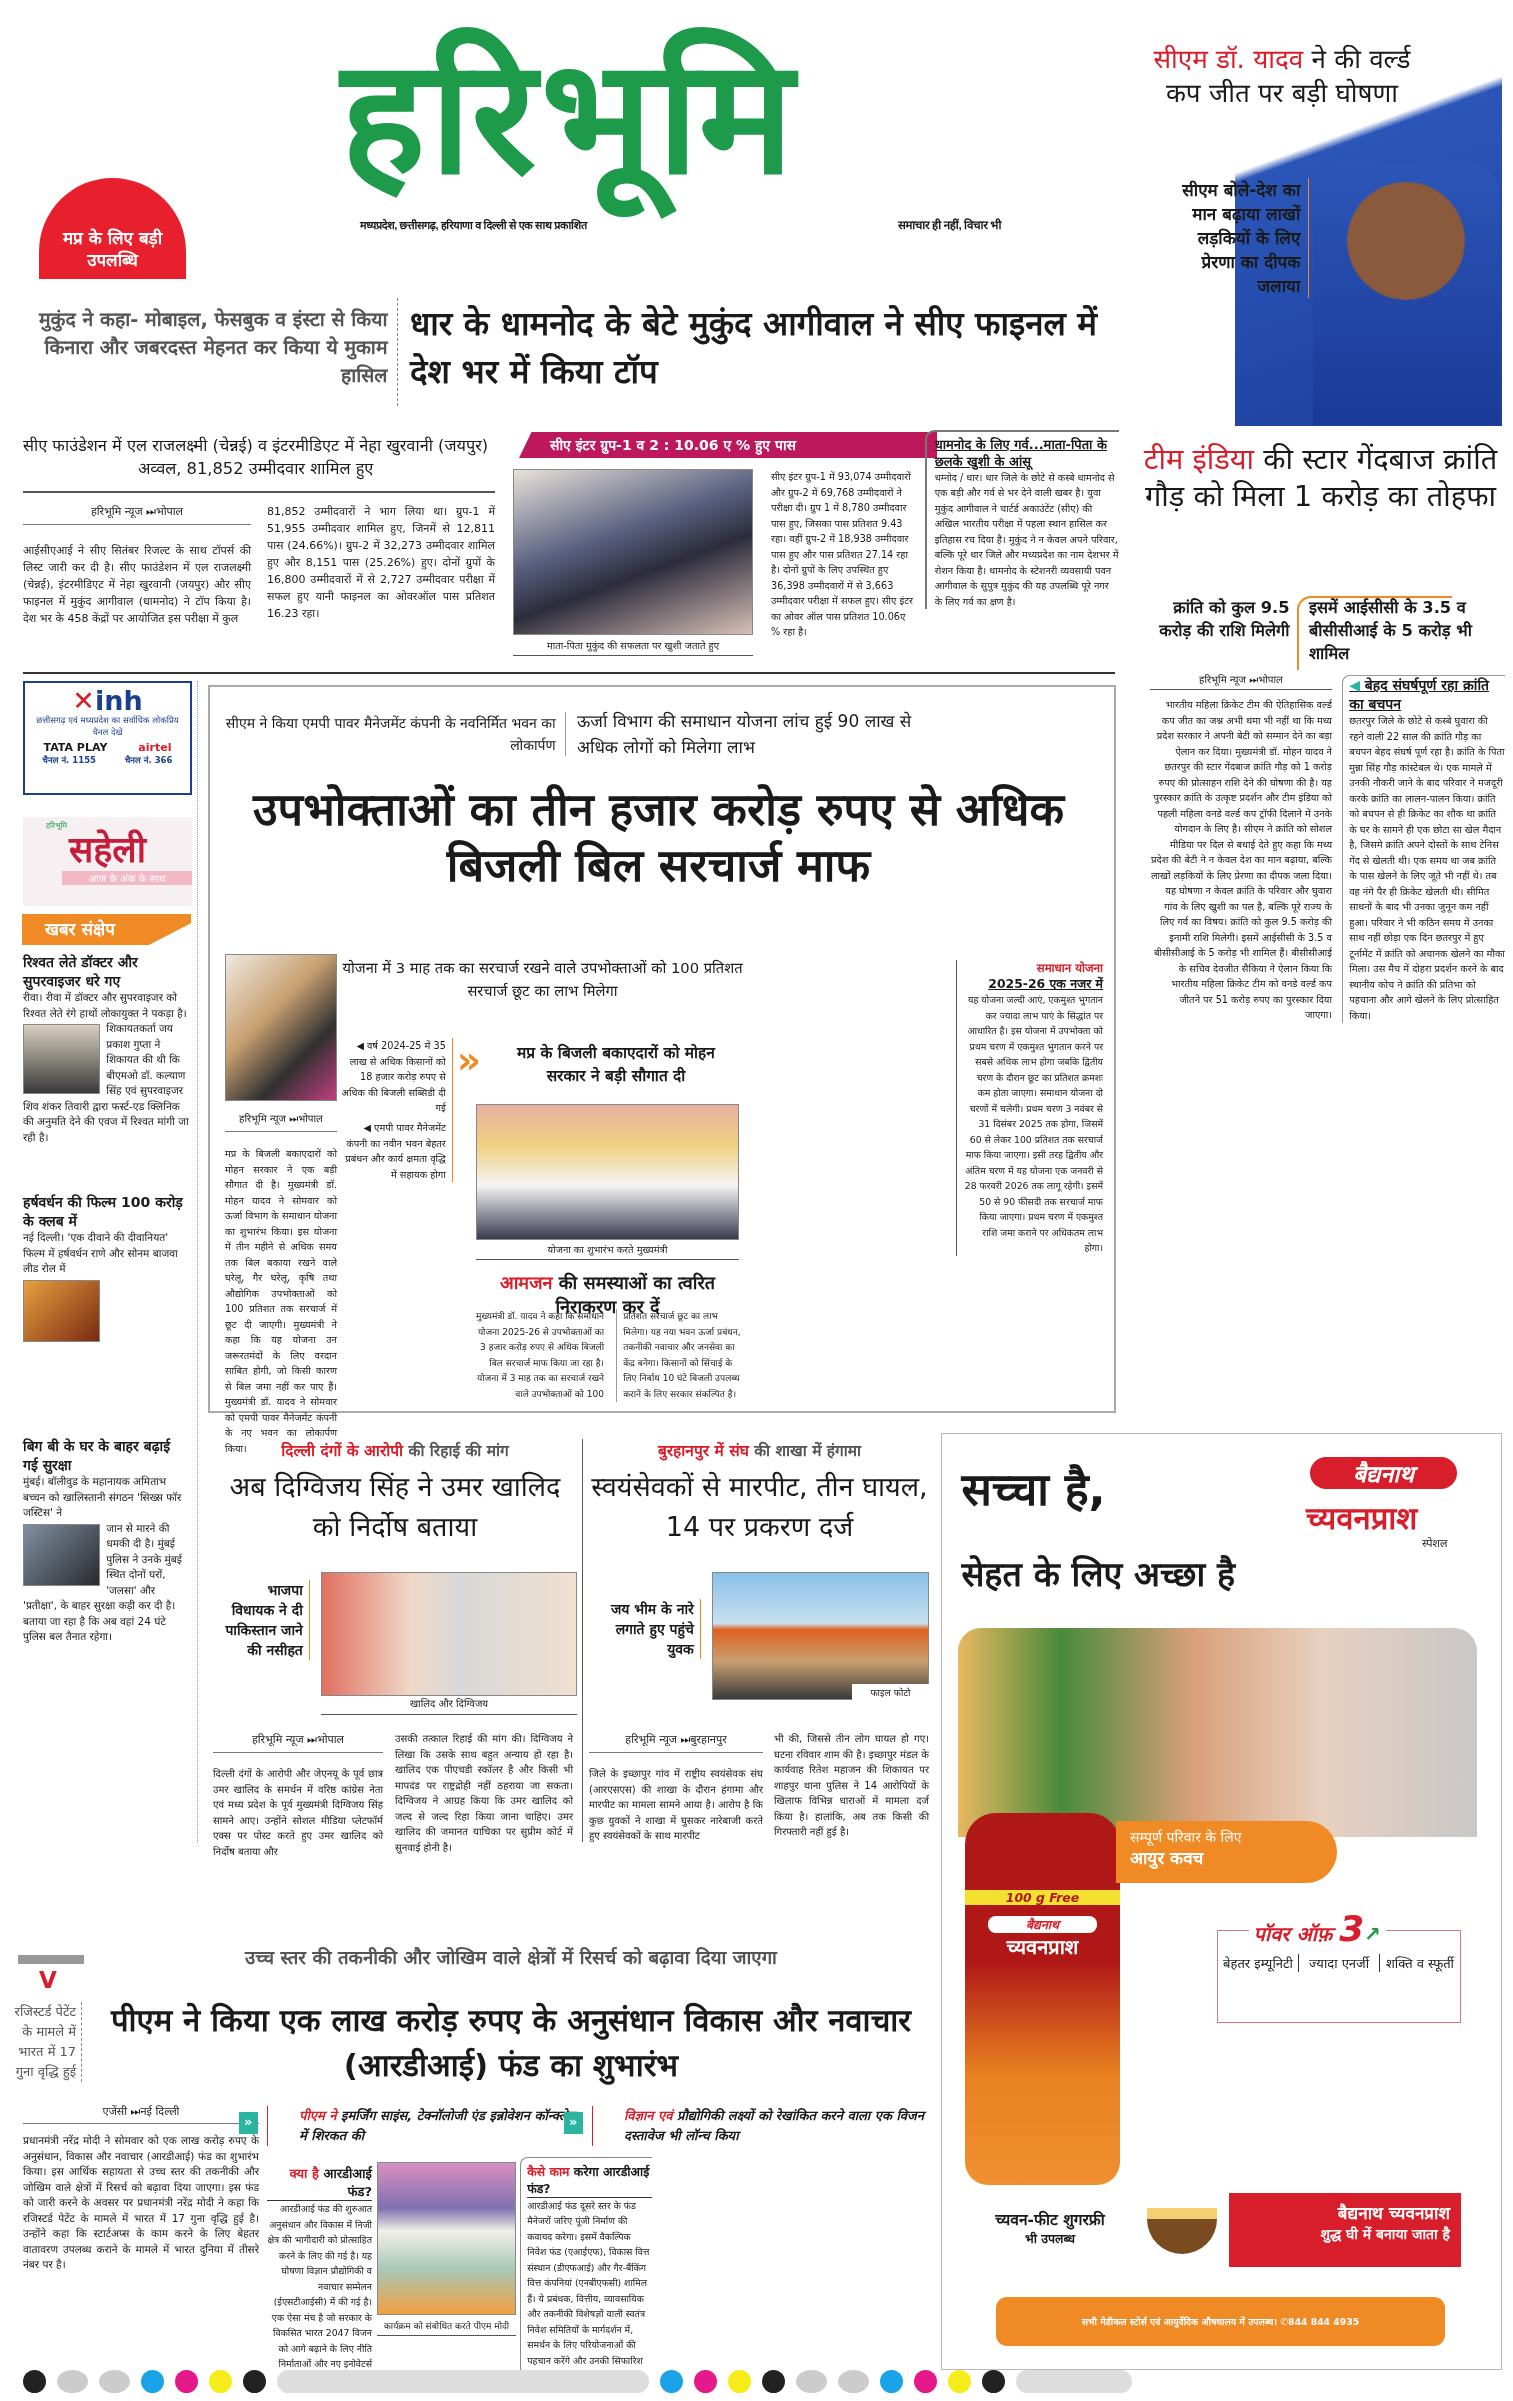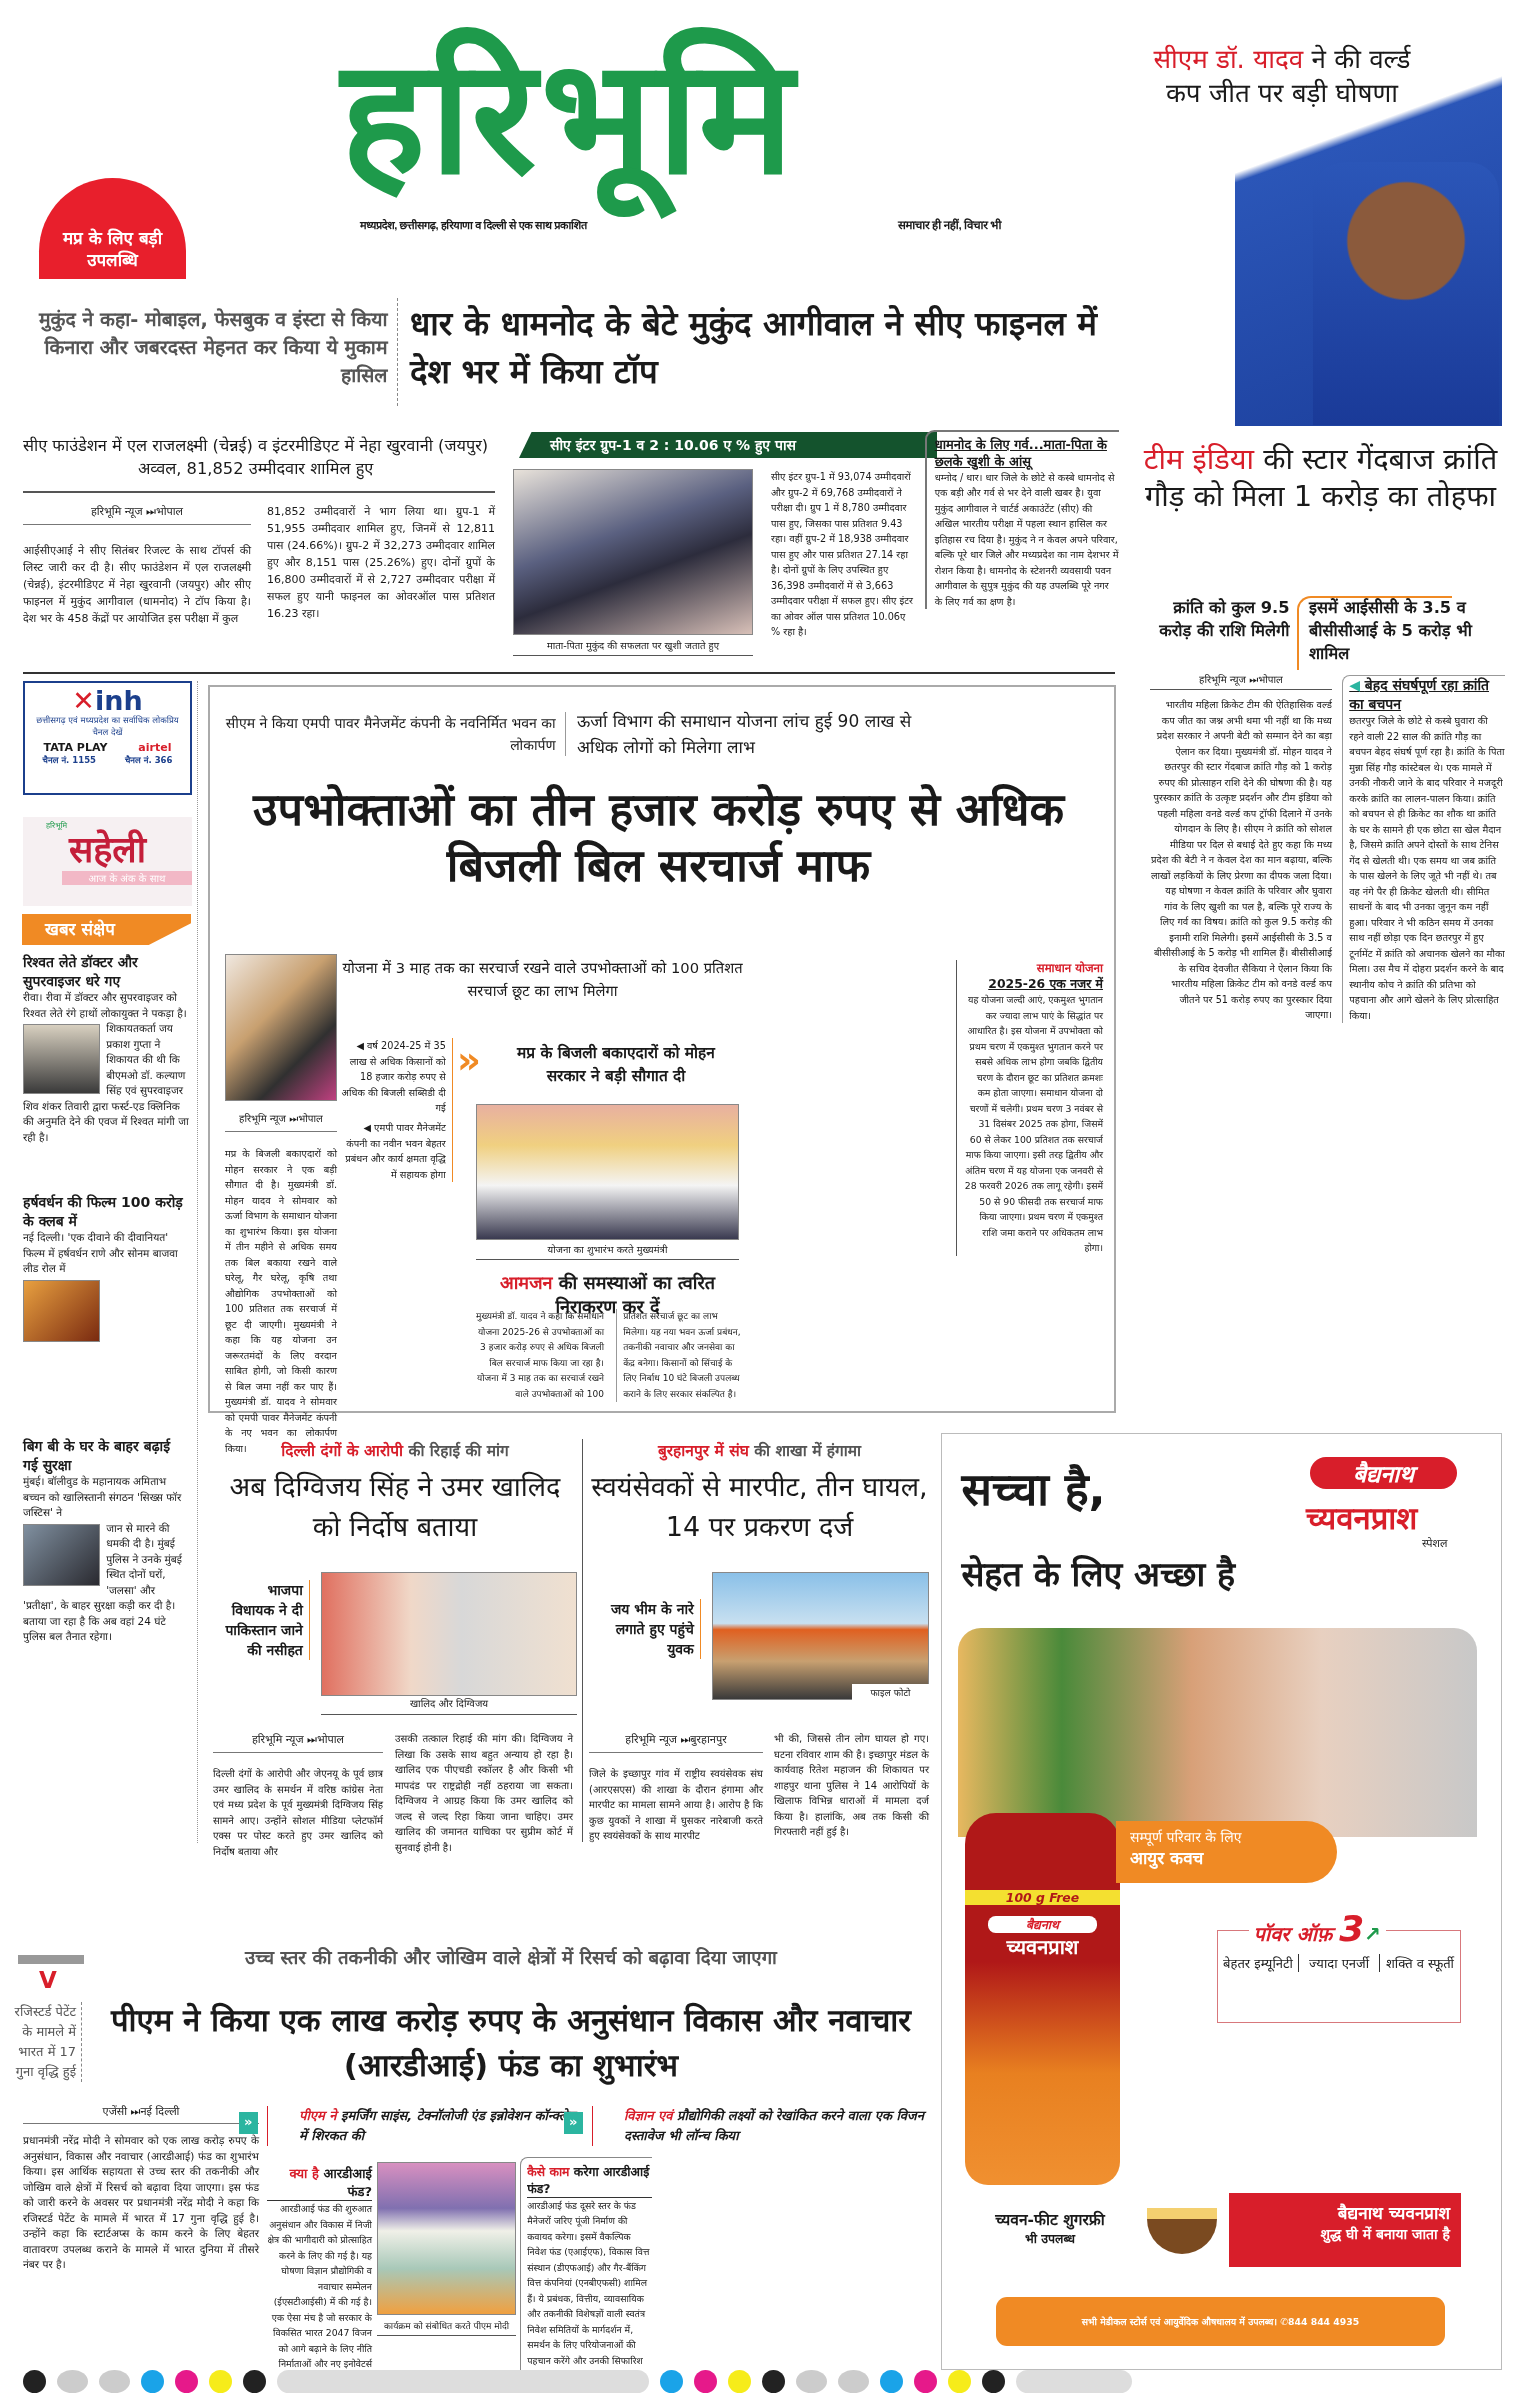--- a/index.html
+++ b/index.html
@@ -27,20 +27,21 @@
     <span style="font-size:17px;font-weight:bold;line-height:22px">मप्र के लिए बड़ी उपलब्धि</span>
   </div>
 </div>
 
 <div class="abs" style="left:1127px;top:23px;width:387px;height:1115px">
   <div class="abs" style="left:108px;top:0;width:267px;height:403px;background:linear-gradient(160deg,#ffffff 30%,#2b56b8 32%,#1c3f9c 100%)"></div>
   <div class="abs" style="left:186px;top:139px;width:186px;height:263px;background:radial-gradient(circle at 50% 30%,#8b5a3c 0 28%,transparent 29%),linear-gradient(#2b56b8,#1a3a98);border-radius:31px 31px 0 0"></div>
   <div class="abs" style="left:15.5px;top:19.4px;width:279px;font-size:26px;line-height:34px;text-align:center">
     <span class="red">सीएम डॉ. यादव</span> <span>ने की वर्ल्ड कप जीत पर बड़ी घोषणा</span>
   </div>
+  <div class="abs" style="left:39px;top:155px;width:143px;font-size:17px;line-height:24px;font-weight:bold;text-align:right;border-right:1.5px solid #f08a24;padding-right:7.7px">सीएम बोले-देश का मान बढ़ाया लाखों लड़कियों के लिए प्रेरणा का दीपक जलाया</div>
   <div class="abs" style="left:0;top:418px;width:387px;font-size:29px;line-height:37px;text-align:center">
     <span class="red">टीम इंडिया</span> <span>की स्टार गेंदबाज क्रांति गौड़ को मिला 1 करोड़ का तोहफा</span>
   </div>
   <div class="abs" style="left:15.5px;top:573px;width:147px;font-size:16.3px;line-height:23px;font-weight:bold;text-align:right">क्रांति को कुल 9.5 करोड़ की राशि मिलेगी</div>
   <div class="abs orange-bracket" style="left:170px;top:573px;width:155px;height:74px"></div>
   <div class="abs" style="left:182px;top:573px;width:186px;font-size:16.3px;line-height:23px;font-weight:bold">इसमें आईसीसी के 3.5 व बीसीसीआई के 5 करोड़ भी शामिल</div>
   <div class="abs" style="left:23px;top:649px;width:182px;font-size:10px;text-align:center;border-bottom:0.8px solid #555;padding-bottom:3.1px">हरिभूमि न्यूज ⏭भोपाल</div>
   <div class="abs p-sm" style="left:23px;top:674px;width:182px;text-align:right">भारतीय महिला क्रिकेट टीम की ऐतिहासिक वर्ल्ड कप जीत का जश्न अभी थमा भी नहीं था कि मध्य प्रदेश सरकार ने अपनी बेटी को सम्मान देने का बड़ा ऐलान कर दिया। मुख्यमंत्री डॉ. मोहन यादव ने छतरपुर की स्टार गेंदबाज क्रांति गौड़ को 1 करोड़ रुपए की प्रोत्साहन राशि देने की घोषणा की है। यह पुरस्कार क्रांति के उत्कृष्ट प्रदर्शन और टीम इंडिया को पहली महिला वनडे वर्ल्ड कप ट्रॉफी दिलाने में उनके योगदान के लिए है। सीएम ने क्रांति को सोशल मीडिया पर दिल से बधाई देते हुए कहा कि मध्य प्रदेश की बेटी ने न केवल देश का मान बढ़ाया, बल्कि लाखों लड़कियों के लिए प्रेरणा का दीपक जला दिया। यह घोषणा न केवल क्रांति के परिवार और घुवारा गांव के लिए खुशी का पल है, बल्कि पूरे राज्य के लिए गर्व का विषय। क्रांति को कुल 9.5 करोड़ की इनामी राशि मिलेगी। इसमें आईसीसी के 3.5 व बीसीसीआई के 5 करोड़ भी शामिल हैं। बीसीसीआई के सचिव देवजीत सैकिया ने ऐलान किया कि भारतीय महिला क्रिकेट टीम को वनडे वर्ल्ड कप जीतने पर 51 करोड़ रुपए का पुरस्कार दिया जाएगा।</div>
   <div class="abs" style="left:215px;top:652px;width:163px;border-left:1.5px solid #999;border-top:1.5px solid #999;border-radius:7.7px 0 0 0;padding-left:6.2px">
     <div style="font-size:14px;font-weight:bold;line-height:18.6px;text-decoration:underline"><span style="color:#2bb5a0">◀ </span><span>बेहद संघर्षपूर्ण रहा क्रांति का बचपन</span></div>
@@ -49,21 +50,21 @@
 </div>
 
 <div class="abs" style="left:15.5px;top:306px;width:372px;font-size:19.4px;line-height:28px;color:#555;text-align:right;font-weight:bold">मुकुंद ने कहा- मोबाइल, फेसबुक व इंस्टा से किया किनारा और जबरदस्त मेहनत कर किया ये मुकाम हासिल</div>
 <div class="abs" style="left:397px;top:298px;width:0.8px;height:108px;border-left:0.8px dashed #888"></div>
 <div class="abs" style="left:410px;top:300px;width:697px;font-size:33px;line-height:48px;font-weight:bold">धार के धामनोद के बेटे मुकुंद आगीवाल ने सीए फाइनल में देश भर में किया टॉप</div>
 <div class="abs" style="left:11.6px;top:434px;width:488px;font-size:16.3px;line-height:23px;text-align:center">सीए फाउंडेशन में एल राजलक्ष्मी (चेन्नई) व इंटरमीडिएट में नेहा खुरवानी (जयपुर) अव्वल, 81,852 उम्मीदवार शामिल हुए</div>
 <div class="abs" style="left:23px;top:491px;width:472px;height:1.5px;background:#555"></div>
 <div class="abs" style="left:23px;top:503px;width:228px;font-size:11px;text-align:center;border-bottom:1.5px solid #777;padding-bottom:6.2px">हरिभूमि न्यूज ⏭भोपाल</div>
 <div class="abs p" style="left:23px;top:542px;width:228px">आईसीएआई ने सीए सितंबर रिजल्ट के साथ टॉपर्स की लिस्ट जारी कर दी है। सीए फाउंडेशन में एल राजलक्ष्मी (चेन्नई), इंटरमीडिएट में नेहा खुरवानी (जयपुर) और सीए फाइनल में मुकुंद आगीवाल (धामनोद) ने टॉप किया है। देश भर के 458 केंद्रों पर आयोजित इस परीक्षा में कुल</div>
 <div class="abs p" style="left:267px;top:503px;width:228px">81,852 उम्मीदवारों ने भाग लिया था। ग्रुप-1 में 51,955 उम्मीदवार शामिल हुए, जिनमें से 12,811 पास (24.66%)। ग्रुप-2 में 32,273 उम्मीदवार शामिल हुए और 8,151 पास (25.26%) हुए। दोनों ग्रुपों के 16,800 उम्मीदवारों में से 2,727 उम्मीदवार परीक्षा में सफल हुए यानी फाइनल का ओवरऑल पास प्रतिशत 16.23 रहा।</div>
-<div class="abs" style="left:519px;top:432px;width:418px;height:26px;background:#14532d;clip-path:polygon(3% 0,100% 0,100% 100%,0 100%);color:#fff;font-size:14px;font-weight:bold;line-height:26px;padding-left:31px">
+<div class="abs" style="left:519px;top:432px;width:418px;height:26px;background:#be185d;clip-path:polygon(3% 0,100% 0,100% 100%,0 100%);color:#fff;font-size:14px;font-weight:bold;line-height:26px;padding-left:31px">
   <span>सीए इंटर ग्रुप-1 व 2 : 10.06 ए % हुए पास</span>
 </div>
 <div class="abs photo" style="left:513px;top:469px;width:240px;height:166px;background:linear-gradient(160deg,#e8e2da,#5a6080 40%,#2c2c3c 60%,#d8c0b8)"></div>
 <div class="abs" style="left:513px;top:639px;width:240px;font-size:9.7px;text-align:center;border-bottom:1.5px solid #555;padding-bottom:3.1px">माता-पिता मुकुंद की सफलता पर खुशी जताते हुए</div>
 <div class="abs p-sm" style="left:771px;top:469px;width:143px;text-align:left">सीए इंटर ग्रुप-1 में 93,074 उम्मीदवारों और ग्रुप-2 में 69,768 उम्मीदवारों ने परीक्षा दी। ग्रुप 1 में 8,780 उम्मीदवार पास हुए, जिसका पास प्रतिशत 9.43 रहा। वहीं ग्रुप-2 में 18,938 उम्मीदवार पास हुए और पास प्रतिशत 27.14 रहा है। दोनों ग्रुपों के लिए उपस्थित हुए 36,398 उम्मीदवारों में से 3,663 उम्मीदवार परीक्षा में सफल हुए। सीए इंटर का ओवर ऑल पास प्रतिशत 10.06ए % रहा है।</div>
 <div class="abs" style="left:925px;top:430px;width:194px;border-left:2.3px solid #777;border-top:2.3px solid #777;border-radius:9.3px 0 0 0;padding-left:7.7px">
   <div style="font-size:13px;font-weight:bold;line-height:17px;text-decoration:underline;margin-top:3.9px">धामनोद के लिए गर्व...माता-पिता के छलके खुशी के आंसू</div>
   <div class="p-sm" style="text-align:left">धम्नोद / धार। धार जिले के छोटे से कस्बे धामनोद से एक बड़ी और गर्व से भर देने वाली खबर है। युवा मुकुंद आगीवाल ने चार्टर्ड अकाउंटेंट (सीए) की अखिल भारतीय परीक्षा में पहला स्थान हासिल कर इतिहास रच दिया है। मुकुंद ने न केवल अपने परिवार, बल्कि पूरे धार जिले और मध्यप्रदेश का नाम देशभर में रोशन किया है। धामनोद के स्टेशनरी व्यवसायी पवन आगीवाल के सुपुत्र मुकुंद की यह उपलब्धि पूरे नगर के लिए गर्व का क्षण है।</div>
 </div>
 <div class="hr" style="left:23px;top:672px;width:1092px"></div>

